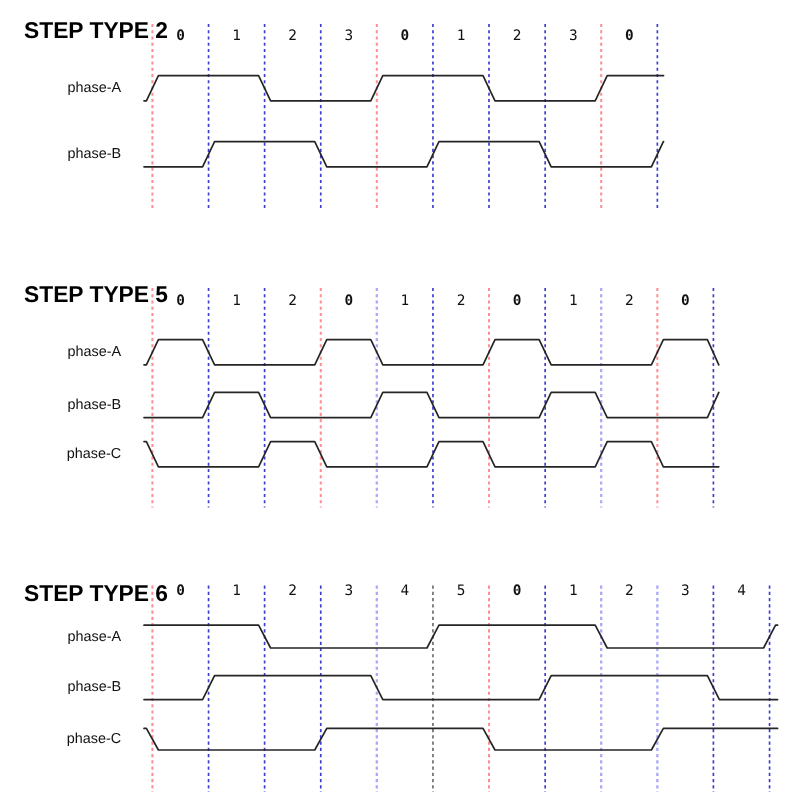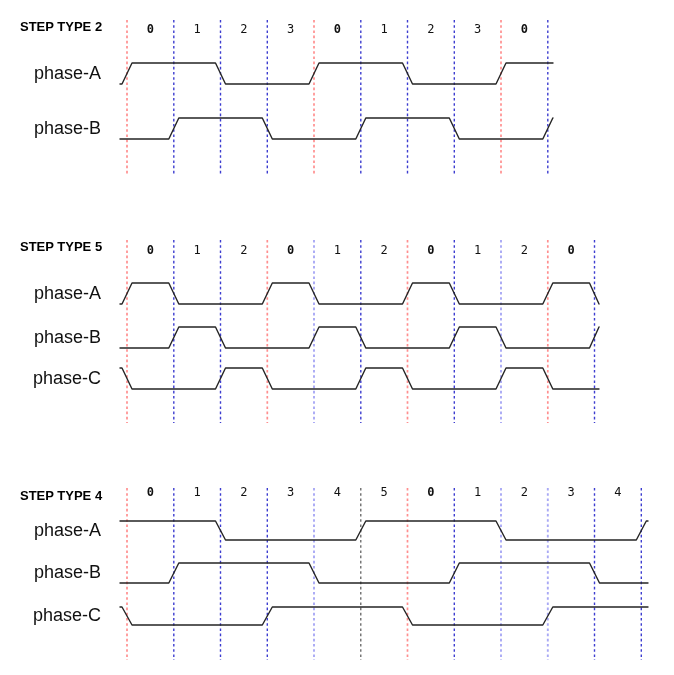--- a/index.html
+++ b/index.html
@@ -2,30 +2,30 @@
 <html><head>
 <meta charset="utf-8">
 <style>
   html,body{margin:0;padding:0;background:#ffffff;}
   .canvas{
     position:relative;width:674px;height:675px;background:#ffffff;
     font-family:"Liberation Sans",sans-serif;overflow:hidden;
   }
   .canvas svg{position:absolute;left:0;top:0;}
   .section-title{
-    position:absolute;font-weight:bold;font-size:13px;color:#000;
+    position:absolute;font-weight:bold;font-size:19px;color:#000;
     white-space:nowrap;height:16px;line-height:16px;
   }
   .step-num{
     position:absolute;font-family:"DejaVu Sans Mono","Liberation Mono",monospace;
     font-size:12px;color:#111;text-align:center;height:16px;line-height:16px;
   }
   .step-num.bold{font-weight:bold;}
   .phase-label{
-    position:absolute;left:0;width:101px;text-align:right;font-size:18px;
+    position:absolute;left:0;width:101px;text-align:right;font-size:12px;
     color:#111;height:16px;line-height:16px;white-space:nowrap;
   }
 </style>
 </head>
 <body>
 
 <div class="canvas">
   <svg id="wave-svg" width="674" height="675">
       <line x1="127.0" x2="127.0" y1="20" y2="175" stroke="#ff8f8f" stroke-width="1.7" stroke-dasharray="2.6,2.6"></line>
       <line x1="173.8" x2="173.8" y1="20" y2="175" stroke="#3d3dd0" stroke-width="1.4" stroke-dasharray="2.6,2.6"></line>
@@ -64,21 +64,21 @@
       <line x1="501.0" x2="501.0" y1="488" y2="660" stroke="#a9a9f5" stroke-width="1.9" stroke-dasharray="2.6,2.6"></line>
       <line x1="547.8" x2="547.8" y1="488" y2="660" stroke="#a9a9f5" stroke-width="1.9" stroke-dasharray="2.6,2.6"></line>
       <line x1="594.5" x2="594.5" y1="488" y2="660" stroke="#3d3dd0" stroke-width="1.4" stroke-dasharray="2.6,2.6"></line>
       <line x1="641.3" x2="641.3" y1="488" y2="660" stroke="#3d3dd0" stroke-width="1.4" stroke-dasharray="2.6,2.6"></line>
       <path d="M120.0,521 L215.5,521 L225.5,540 L355.8,540 L365.8,521 L496.0,521 L506.0,540 L636.3,540 L646.3,521 L648.0,521" fill="none" stroke="#252525" stroke-width="1.4" stroke-linejoin="round" stroke-linecap="round"></path>
       <path d="M120.0,583 L168.8,583 L178.8,563 L309.0,563 L319.0,583 L449.3,583 L459.3,563 L589.5,563 L599.5,583 L648.0,583" fill="none" stroke="#252525" stroke-width="1.4" stroke-linejoin="round" stroke-linecap="round"></path>
       <path d="M120.0,607 L122.0,607 L132.0,625 L262.3,625 L272.3,607 L402.5,607 L412.5,625 L542.8,625 L552.8,607 L648.0,607" fill="none" stroke="#252525" stroke-width="1.4" stroke-linejoin="round" stroke-linecap="round"></path>
     </svg>
   <div class="section-title" style="left:20px;top:19px">STEP TYPE 2</div>
   <div class="section-title" style="left:20px;top:239px">STEP TYPE 5</div>
-  <div class="section-title" style="left:20px;top:488px">STEP TYPE 4</div>
+  <div class="section-title" style="left:20px;top:488px">STEP TYPE 6</div>
 <div class="step-num bold" style="left: 127px; width: 46.8px; top: 21px;">0</div>
     <div class="step-num" style="left: 173.8px; width: 46.8px; top: 21px;">1</div>
     <div class="step-num" style="left: 220.5px; width: 46.8px; top: 21px;">2</div>
     <div class="step-num" style="left: 267.3px; width: 46.8px; top: 21px;">3</div>
     <div class="step-num bold" style="left: 314px; width: 46.8px; top: 21px;">0</div>
     <div class="step-num" style="left: 360.8px; width: 46.8px; top: 21px;">1</div>
     <div class="step-num" style="left: 407.5px; width: 46.8px; top: 21px;">2</div>
     <div class="step-num" style="left: 454.3px; width: 46.8px; top: 21px;">3</div>
     <div class="step-num bold" style="left: 501px; width: 46.8px; top: 21px;">0</div>
     <div class="phase-label" style="top: 65px;">phase-A</div>

